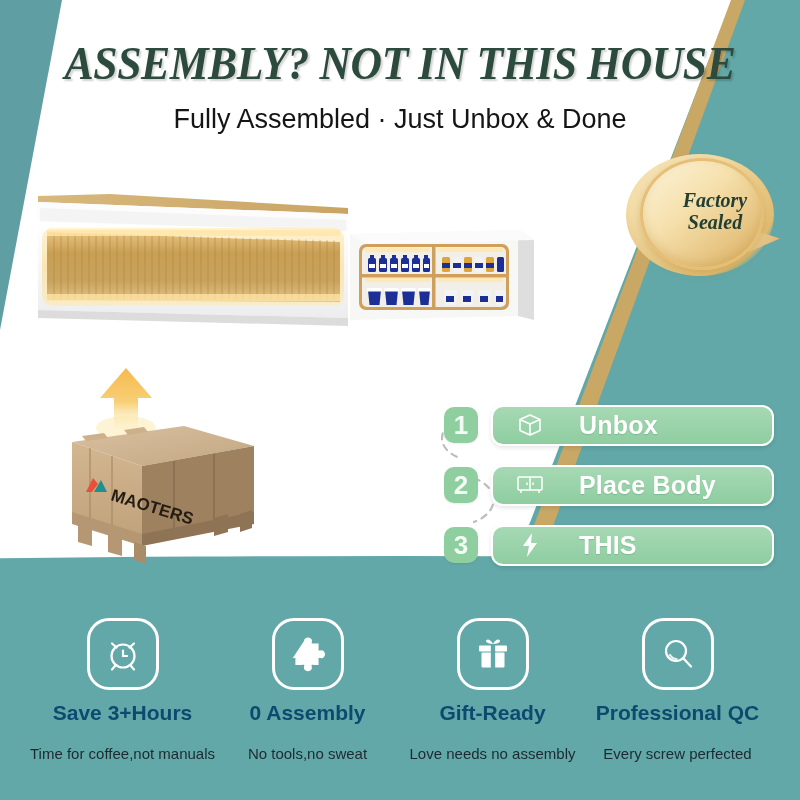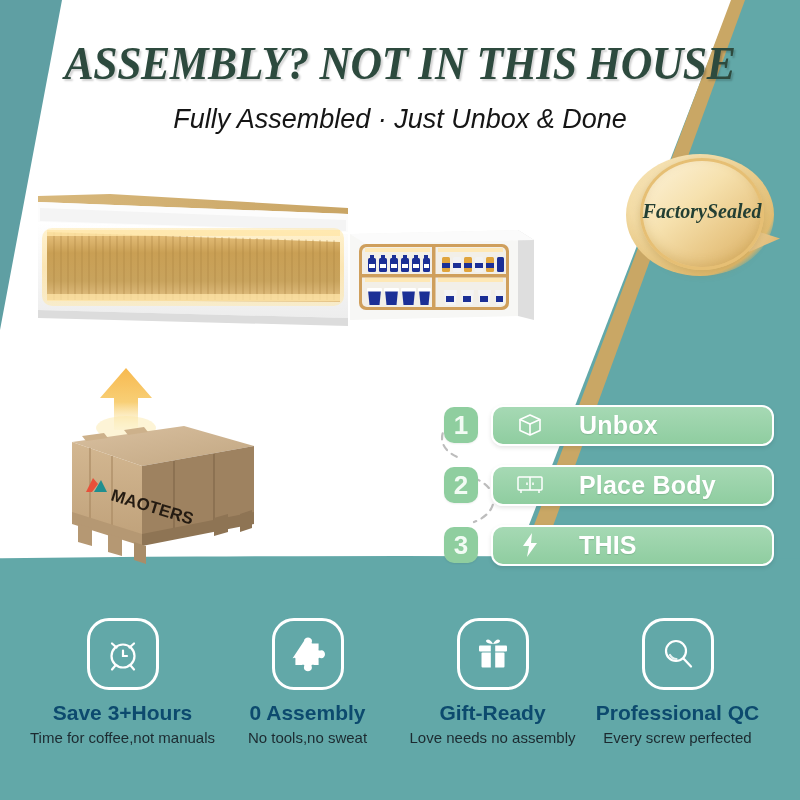--- a/index.html
+++ b/index.html
@@ -43,21 +43,21 @@
     font-family:"Liberation Serif", serif;
     font-style:italic;font-weight:700;
     font-size:47px;letter-spacing:-0.5px;
     color:#2d4a3e;
     transform:scaleX(0.93);
     text-shadow:2px 2px 2px rgba(0,0,0,.18);
     white-space:nowrap;
   }
   .subhead{
     position:absolute;top:104px;left:0;width:800px;text-align:center;
-    font-size:27px;color:#151515;font-weight:400;letter-spacing:0px;font-style:italic;
+    font-size:27px;color:#151515;font-weight:400;letter-spacing:0px;
   }
 
   
   .badge{
     position:absolute;left:622px;top:150px;width:156px;height:130px;
   }
   .badge-glow{
     position:absolute;left:4px;top:4px;width:148px;height:122px;border-radius:50%;
     background:radial-gradient(ellipse at 40% 35%, #fcf0d2 0%, #f3dca6 45%, #e2bd72 72%, rgba(226,189,114,0) 78%);
   }
@@ -66,22 +66,22 @@
     background:linear-gradient(140deg,#fdf4dd 0%,#f6e1ae 40%,#e9c887 70%,#d9ae62 100%);
     border:3px solid #e6bf74;
     box-shadow:0 3px 8px rgba(160,120,40,.35), inset 0 -4px 10px rgba(180,135,50,.25);
   }
   .badge-notch{
     position:absolute;left:118px;top:76px;width:40px;height:26px;
     background:linear-gradient(120deg,#f7e3b4,#dcb067);
     clip-path:polygon(0 0,100% 48%,22% 100%);
   }
   .badge-text{
-    position:absolute;left:21px;top:8px;width:118px;height:106px;
-    display:flex;flex-direction:row;align-items:center;justify-content:center;
+    position:absolute;left:34px;top:8px;width:118px;height:106px;
+    display:flex;flex-direction:column;align-items:center;justify-content:center;
     font-family:"Liberation Serif", serif;font-style:italic;font-weight:700;
     color:#233f33;font-size:20px;line-height:1.12;text-align:center;
   }
 
   
   .desk{position:absolute;left:18px;top:168px;width:520px;height:182px;}
   .desk svg{display:block;}
 
   
   .crate{position:absolute;left:64px;top:360px;width:230px;height:205px;}
@@ -121,21 +121,21 @@
   }
   .feature{width:185px;display:flex;flex-direction:column;align-items:center;}
   .feature-ico{
     width:72px;height:72px;border-radius:22px;border:3px solid #ffffff;
     display:flex;align-items:center;justify-content:center;box-sizing:border-box;
   }
   .feature-title{
     margin-top:11px;color:#0c4a6e;font-size:21px;font-weight:700;white-space:nowrap;
   }
   .feature-sub{
-    margin-top:4px;color:#1c2a30;font-size:15px;font-weight:400;white-space:nowrap;
+    margin-top:20px;color:#1c2a30;font-size:15px;font-weight:400;white-space:nowrap;
   }
 </style>
 </head>
 <body>
 
 <div id="poster">
 
   <div class="bg-layer">
     <div class="wedge-left"></div>
     <div class="wedge-right"></div>

